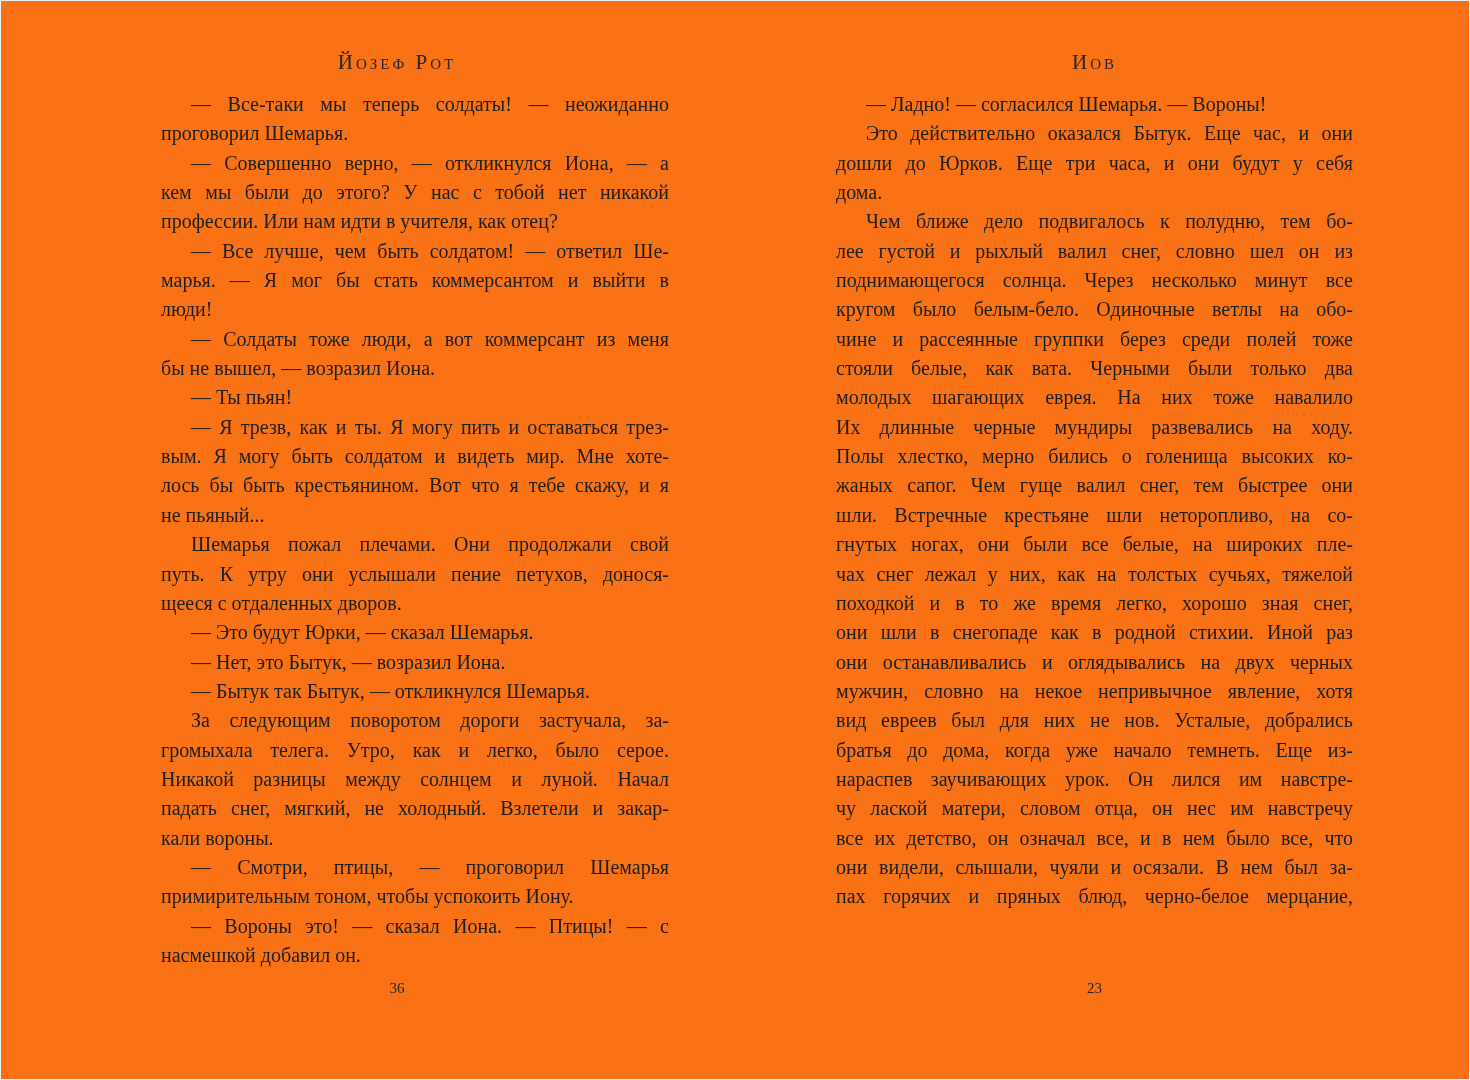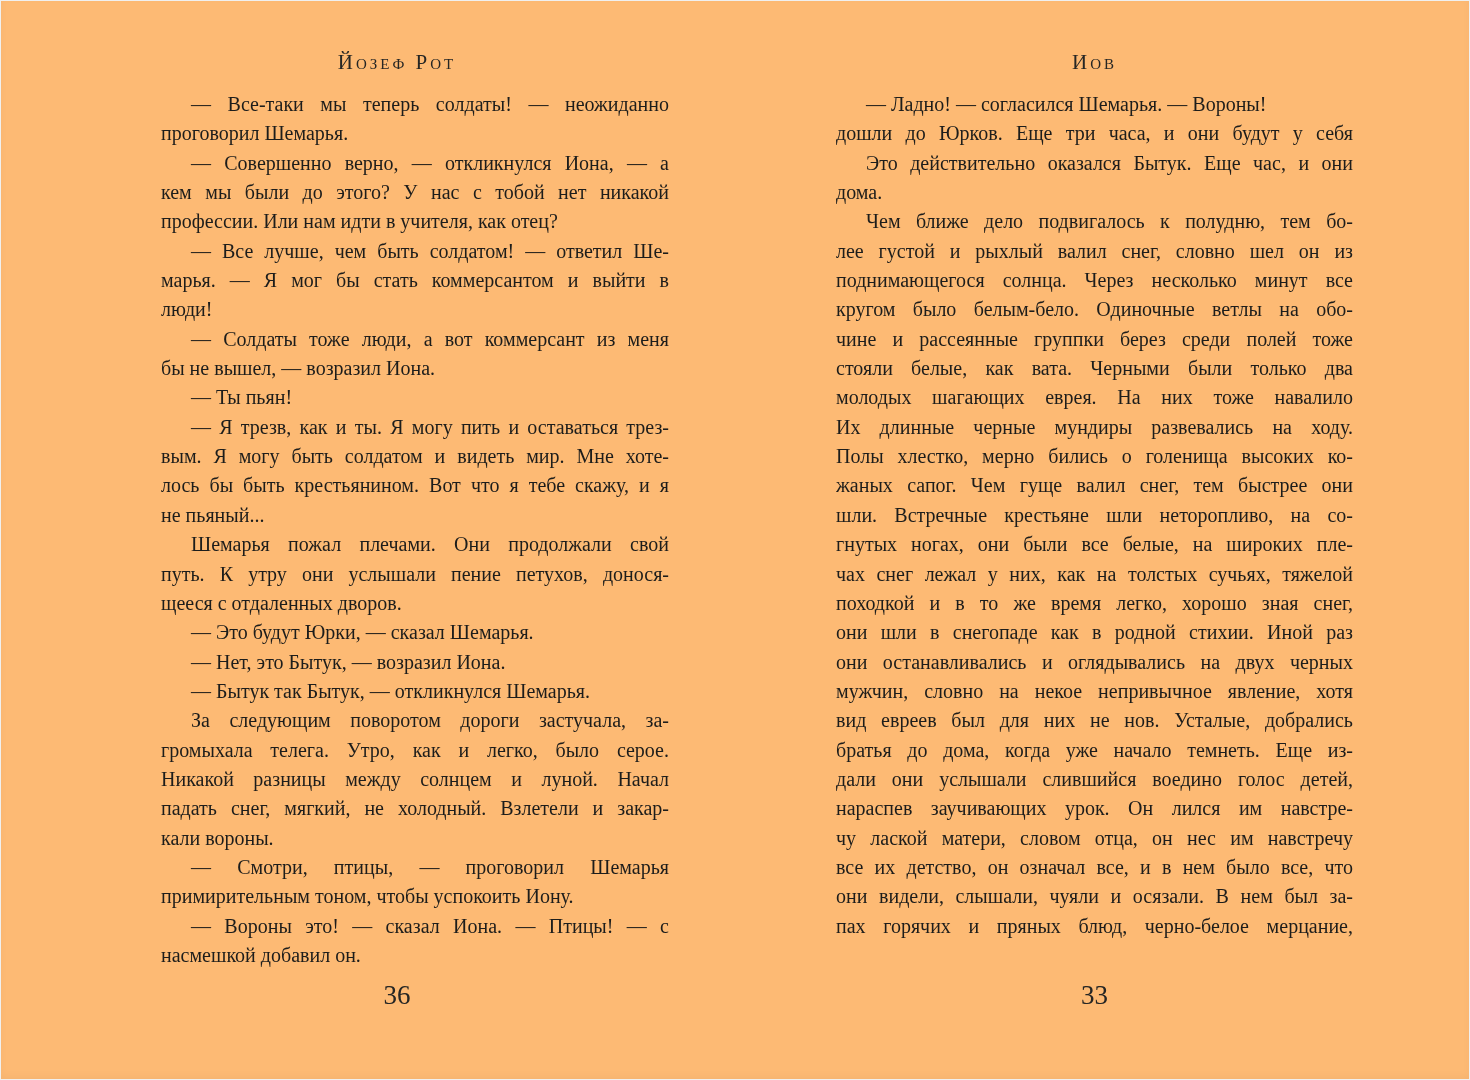--- a/index.html
+++ b/index.html
@@ -11,21 +11,21 @@
     width: 1470px;
     height: 1080px;
     position: relative;
     overflow: hidden;
     font-family: "Liberation Serif", "DejaVu Serif", serif;
     color: #1d1d1b;
   }
   .spread {
     position: absolute;
     inset: 0;
-    background: #fdba74;
+    background: #f97316;
     box-shadow: inset 0 0 0 1px #f0f0ef, inset 0 -3px 8px rgba(0,0,0,0.04);
   }
   .running-head {
     position: absolute;
     top: 50px;
     text-align: center;
     font-variant: small-caps;
     letter-spacing: 3px;
     font-size: 21px;
     color: #262624;
@@ -53,21 +53,21 @@
     text-align: center;
     text-align-last: left;
   }
   .line.ind {
     text-indent: 30px;
   }
   .folio {
     position: absolute;
     top: 980px;
     text-align: center;
-    font-size: 27px;
+    font-size: 15px;
     color: #262624;
   }
   .folio.left  { left: 143px; width: 508px; }
   .folio.right { left: 836px; width: 517px; }
 </style>
 </head>
 <body>
 
 <div class="spread">
 
@@ -105,45 +105,44 @@
         <div class="line j ind">— Вороны это! — сказал Иона. — Птицы! — с</div>
         <div class="line end">насмешкой добавил он.</div>
       </div>
     <div class="folio left">36</div>
   </section>
 
   <section>
     <div class="running-head right">Иов</div>
     <div class="textblock right" id="right-lines">
         <div class="line end ind">— Ладно! — согласился Шемарья. — Вороны!</div>
+        <div class="line j ind">Это действительно оказался Бытук. Еще час, и они</div>
         <div class="line j">дошли до Юрков. Еще три часа, и они будут у себя</div>
-        <div class="line j ind">Это действительно оказался Бытук. Еще час, и они</div>
         <div class="line end">дома.</div>
         <div class="line j ind">Чем ближе дело подвигалось к полудню, тем бо-</div>
         <div class="line j">лее густой и рыхлый валил снег, словно шел он из</div>
         <div class="line j">поднимающегося солнца. Через несколько минут все</div>
         <div class="line j">кругом было белым-бело. Одиночные ветлы на обо-</div>
         <div class="line j">чине и рассеянные группки берез среди полей тоже</div>
         <div class="line j">стояли белые, как вата. Черными были только два</div>
         <div class="line j">молодых шагающих еврея. На них тоже навалило</div>
         <div class="line j">Их длинные черные мундиры развевались на ходу.</div>
         <div class="line j">Полы хлестко, мерно бились о голенища высоких ко-</div>
         <div class="line j">жаных сапог. Чем гуще валил снег, тем быстрее они</div>
         <div class="line j">шли. Встречные крестьяне шли неторопливо, на со-</div>
         <div class="line j">гнутых ногах, они были все белые, на широких пле-</div>
         <div class="line j">чах снег лежал у них, как на толстых сучьях, тяжелой</div>
         <div class="line j">походкой и в то же время легко, хорошо зная снег,</div>
         <div class="line j">они шли в снегопаде как в родной стихии. Иной раз</div>
         <div class="line j">они останавливались и оглядывались на двух черных</div>
         <div class="line j">мужчин, словно на некое непривычное явление, хотя</div>
         <div class="line j">вид евреев был для них не нов. Усталые, добрались</div>
         <div class="line j">братья до дома, когда уже начало темнеть. Еще из-</div>
-        <div class="line j">дали они услышали слившийся воедино голос детей,</div>
         <div class="line j">нараспев заучивающих урок. Он лился им навстре-</div>
         <div class="line j">чу лаской матери, словом отца, он нес им навстречу</div>
         <div class="line j">все их детство, он означал все, и в нем было все, что</div>
         <div class="line j">они видели, слышали, чуяли и осязали. В нем был за-</div>
         <div class="line j">пах горячих и пряных блюд, черно-белое мерцание,</div>
       </div>
-    <div class="folio right">33</div>
+    <div class="folio right">23</div>
   </section>
 
 </div>
 
 </body></html>

